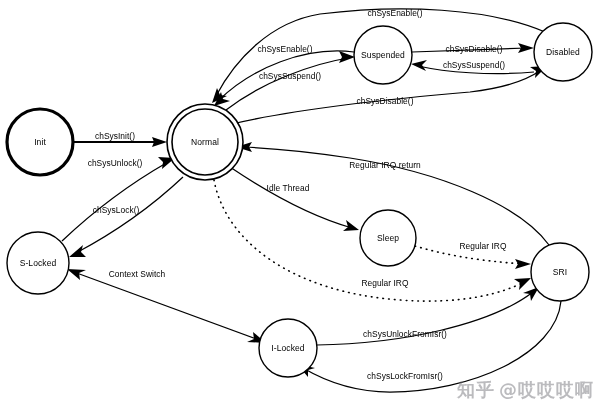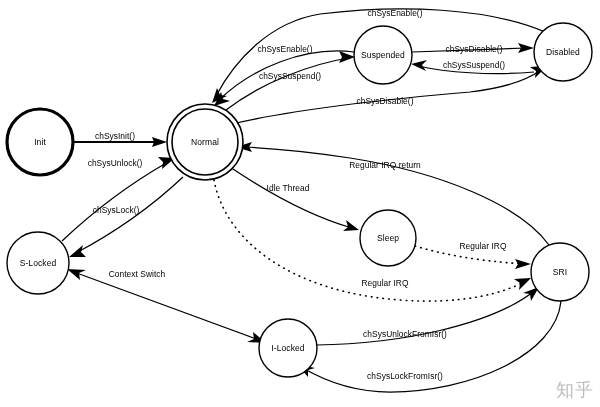--- a/index.html
+++ b/index.html
@@ -70,21 +70,21 @@
   }
   #watermark {
     position: absolute;
     right: 6px;
     bottom: 5px;
     display: flex;
     align-items: center;
     gap: 4px;
     font-family: "DejaVu Sans", sans-serif;
     font-size: 18px;
-    font-weight: normal;
+    font-weight: bold;
     color: rgba(120,120,125,0.55);
     letter-spacing: 1px;
     pointer-events: none;
     user-select: none;
   }
   #watermark .wm-site { color: rgba(120,120,125,0.5); }
   #watermark .wm-user { color: rgba(120,120,125,0.5); }
 </style>
 </head>
 <body>
@@ -238,15 +238,16 @@
       <g>
         <circle class="state-circle state-ring-thin" cx="288" cy="348" r="29"></circle>
         <text class="state-label" x="288" y="348">I-Locked</text>
       </g>
 
     </g>
   </svg>
 
   <div id="watermark">
     <span class="wm-site">知乎</span>
+    <span class="wm-user">@哎哎哎啊</span>
   </div>
 
 </div>
 
 </body></html>

